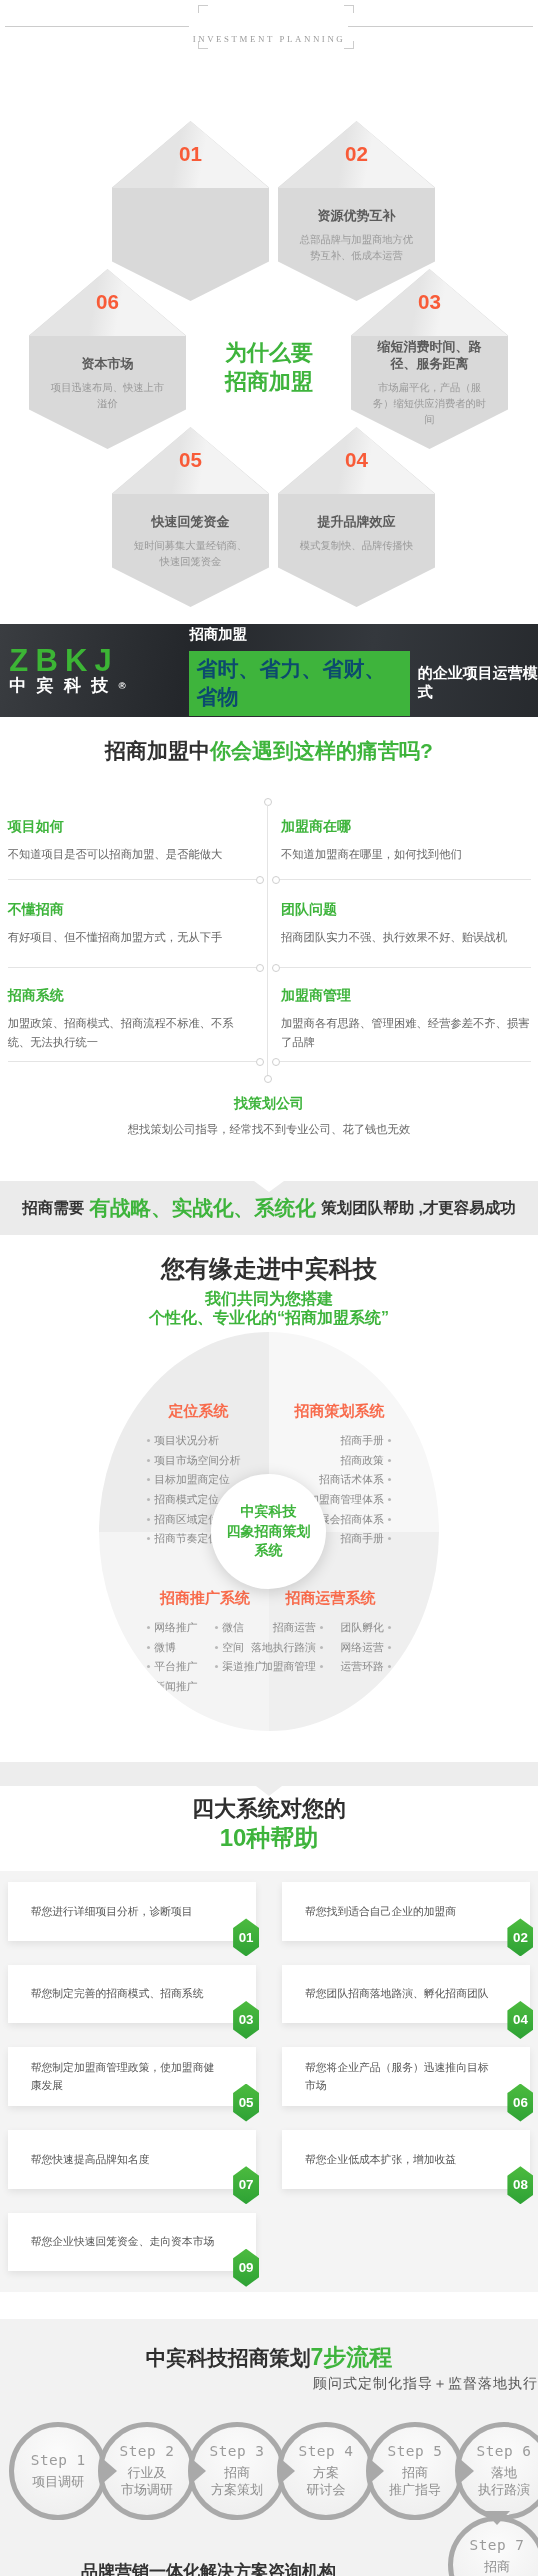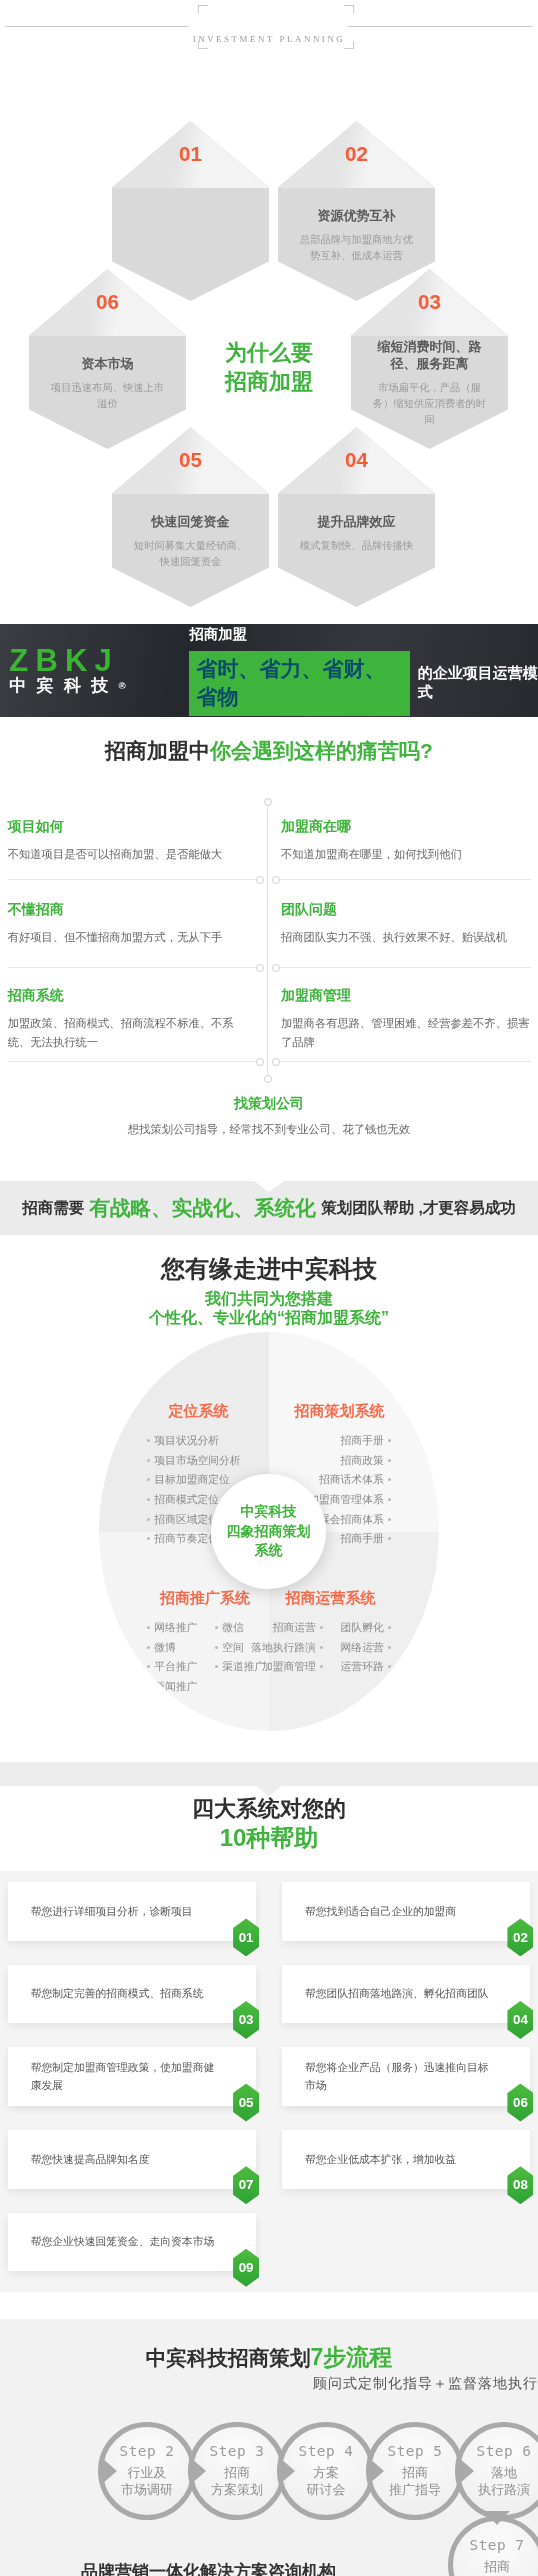--- a/index.html
+++ b/index.html
@@ -371,20 +371,24 @@
   </div>
 
   <div class="whitegap"></div>
 
   <div class="proc">
     <div class="pr-title">
       <span class="blk">中宾科技招商策划</span><span class="grn">7步流程</span>
     </div>
     <div class="pr-sub">顾问式定制化指导＋监督落地执行</div>
 
+    <div class="step" style="left:9.3px;top:103px;">
+      <div class="step-label">Step 1</div>
+      <div class="step-name">项目调研</div>
+    </div>
     <div class="step" style="left:98px;top:103px;">
       <div class="step-label">Step 2</div>
       <div class="step-name">行业及
 市场调研</div>
     </div>
     <div class="step" style="left:188px;top:103px;">
       <div class="step-label">Step 3</div>
       <div class="step-name">招商
 方案策划</div>
     </div>

